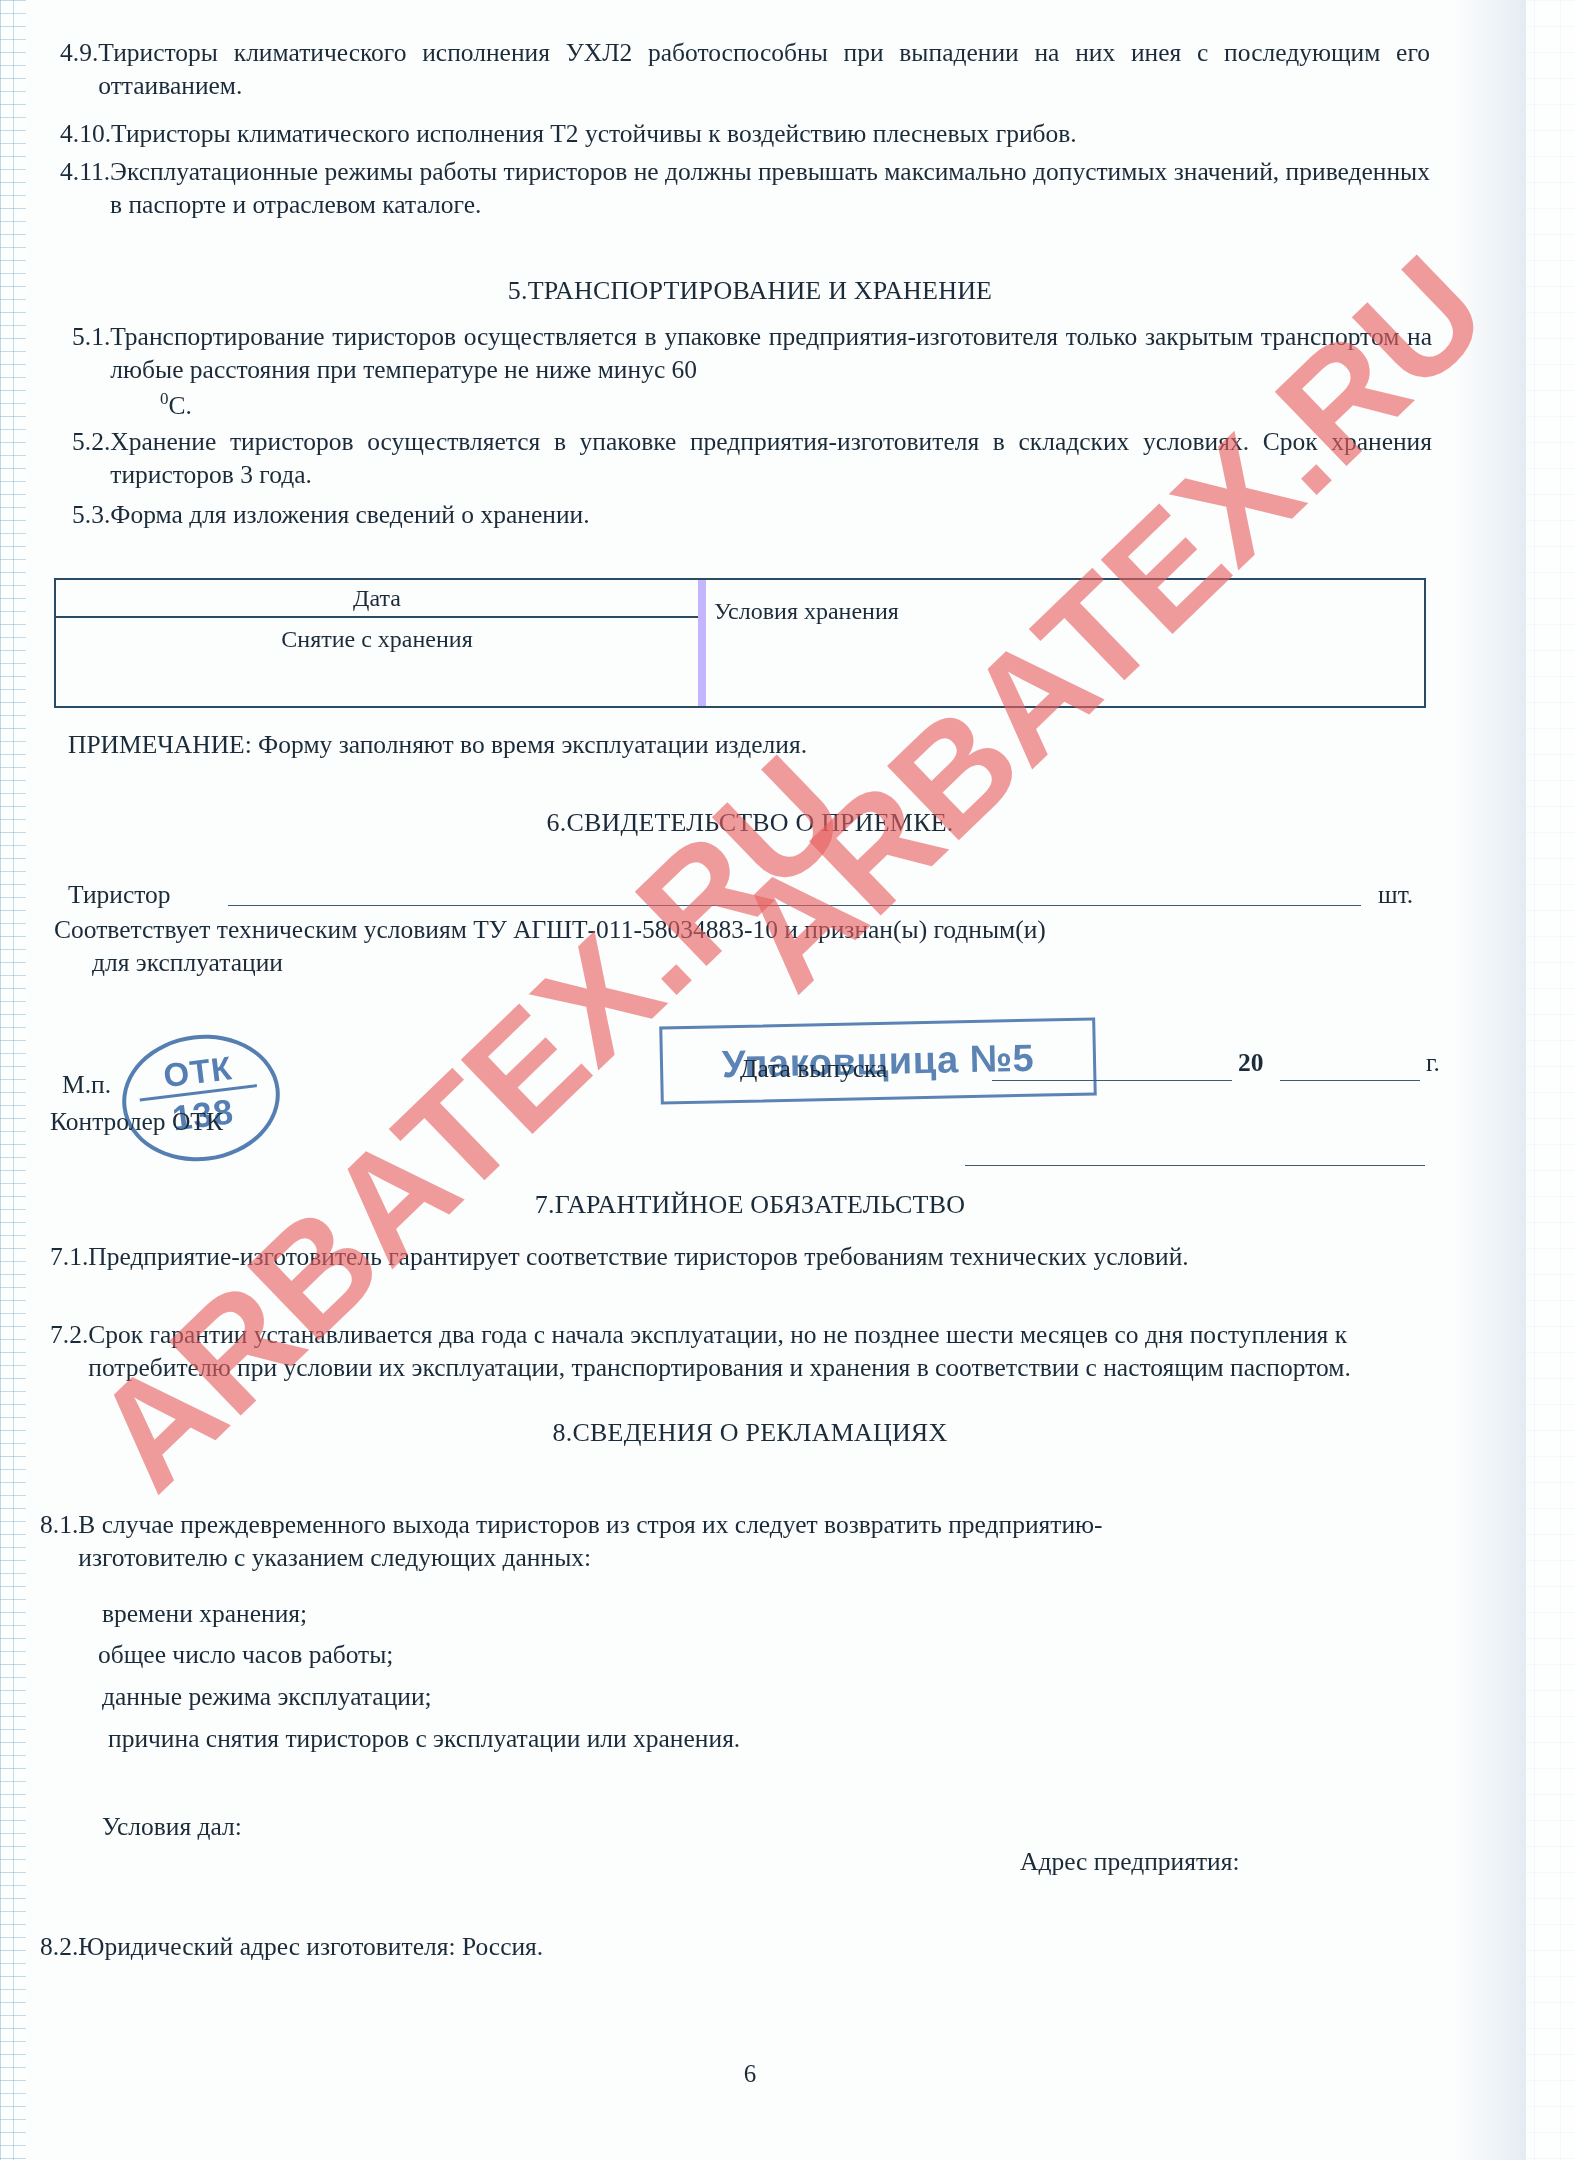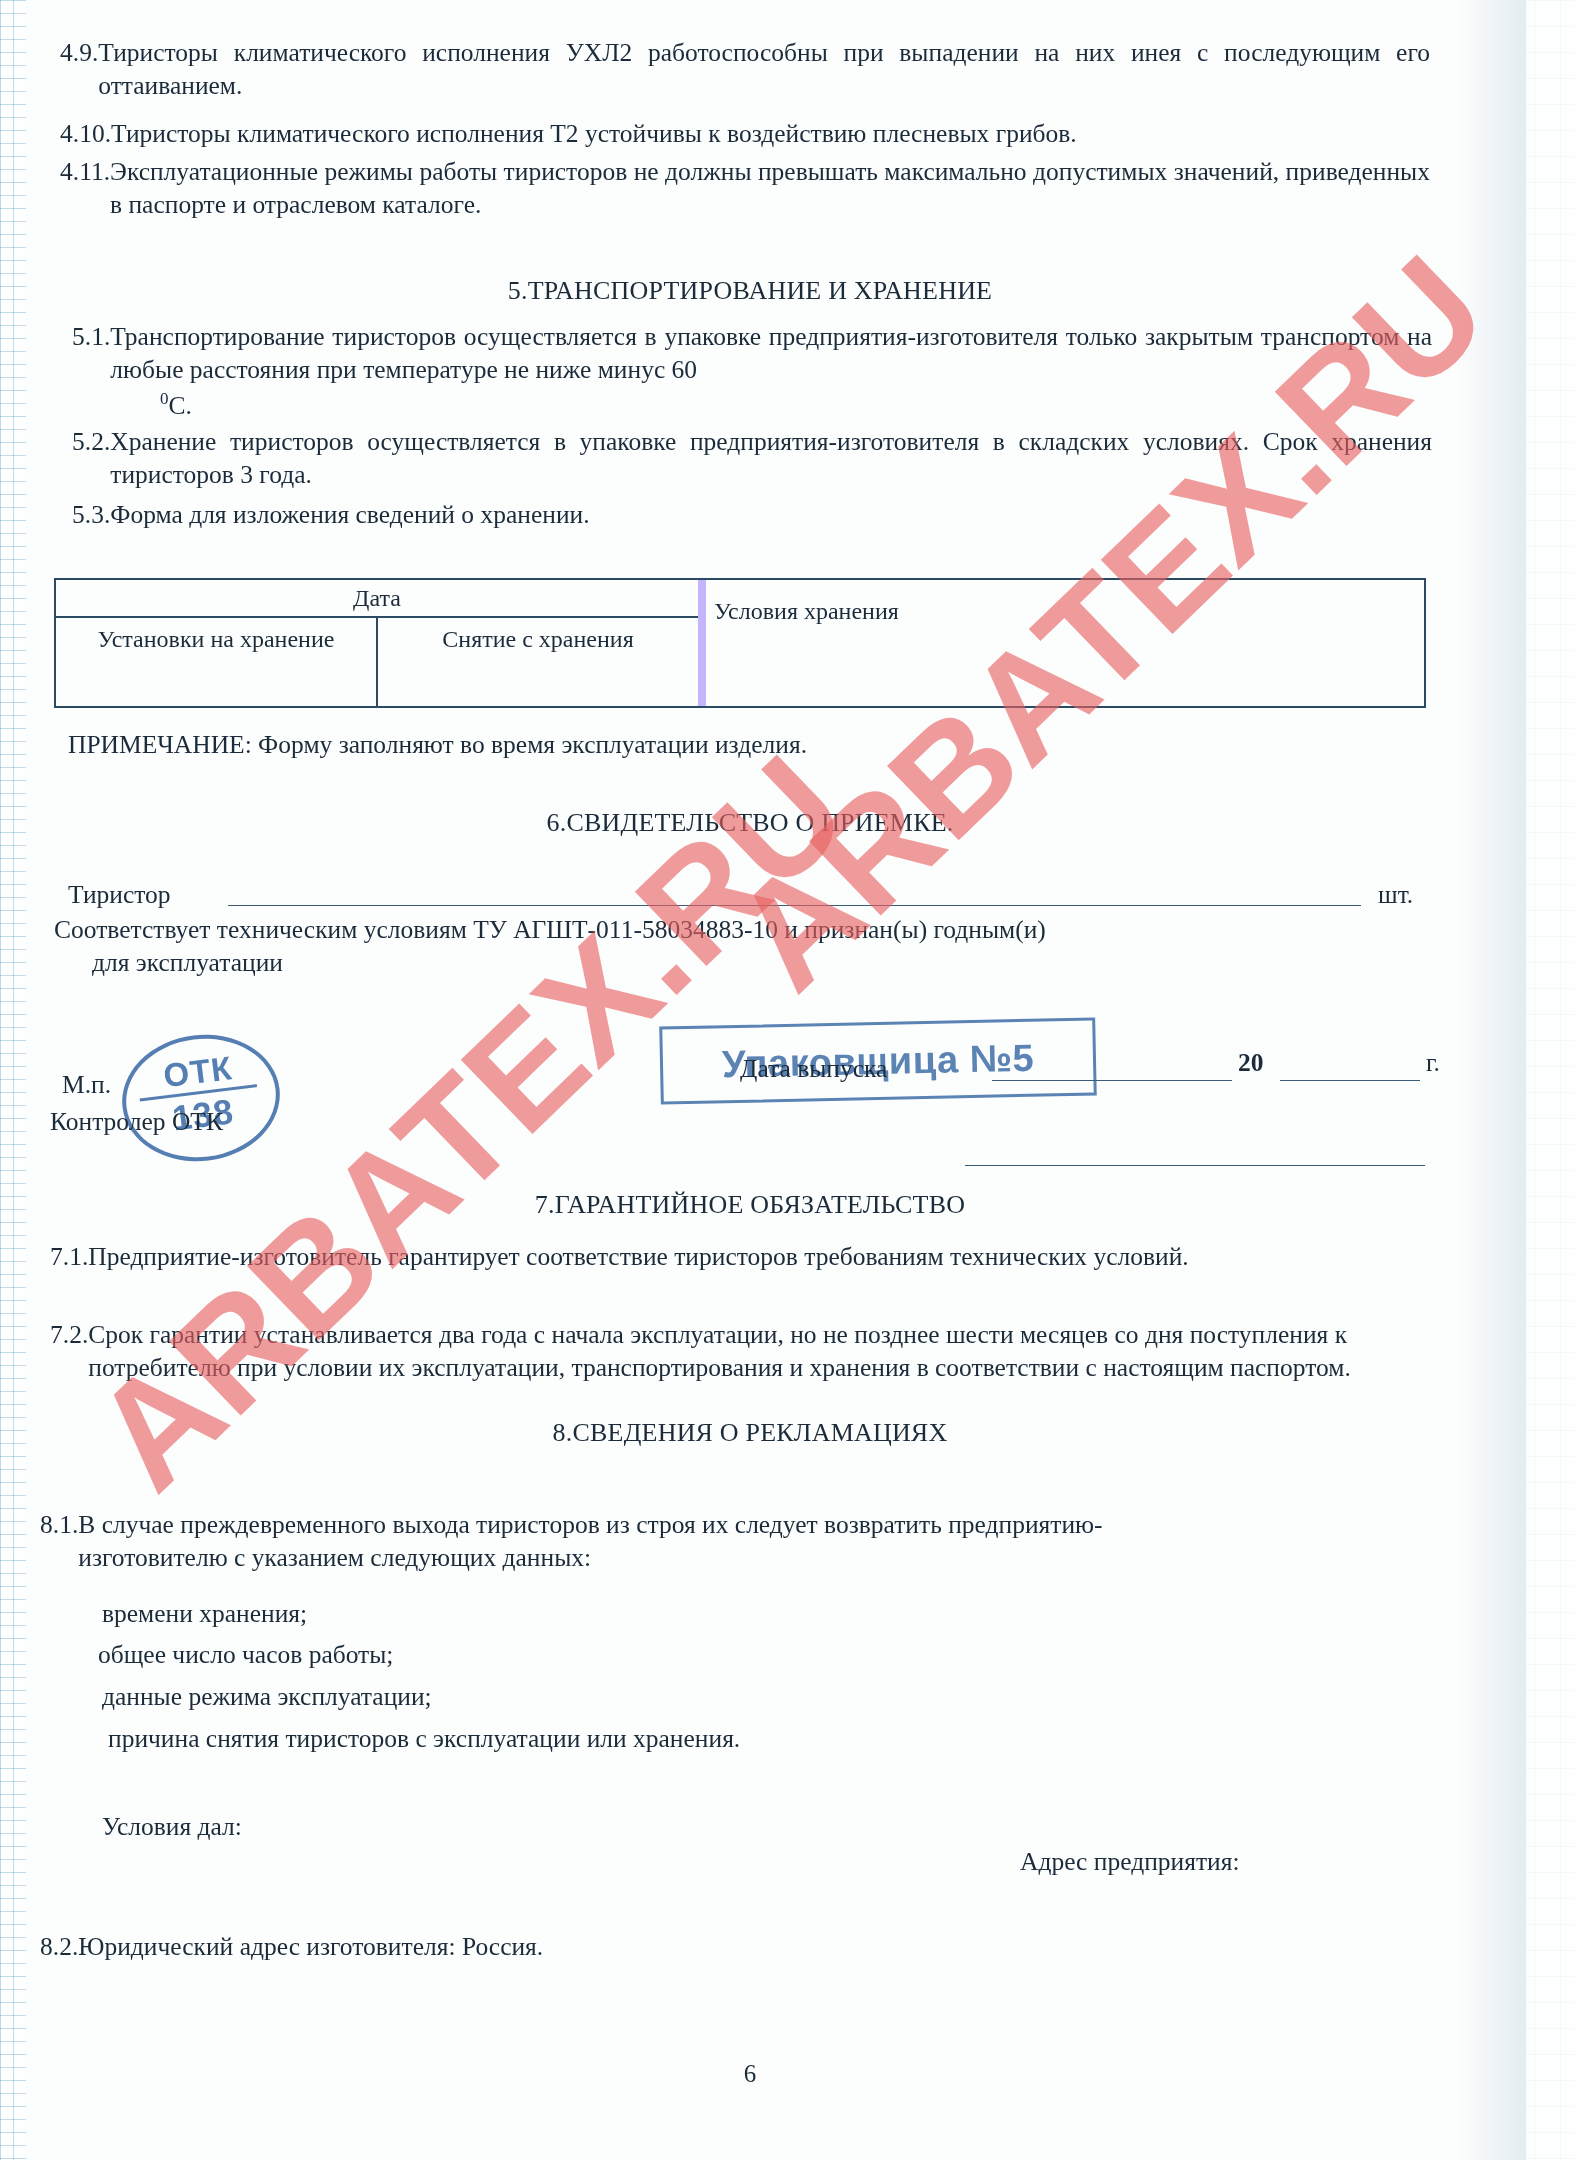--- a/index.html
+++ b/index.html
@@ -278,21 +278,20 @@
 
     <div class="clause" style="left:32px; top:498px; width:1360px;">
       <span class="num">5.3.</span>
       <span class="body">Форма для изложения сведений о хранении.</span>
     </div>
 
     <div class="table" style="left:14px; top:578px; width:1372px; height:130px;">
       <div class="col date-group" style="width:650px;">
         <div class="date-top">Дата</div>
         <div class="date-bottom">
-          <div class="date-cell">Установки на хранение</div>
           <div class="date-cell">Снятие с хранения</div>
         </div>
       </div>
       <div class="col" style="width:262px;">
         <div class="col-head" style="padding-top:16px;">Условия хранения</div>
       </div>
     </div>
 
     <div class="plain" style="left:28px; top:728px;">ПРИМЕЧАНИЕ: Форму заполняют во время эксплуатации изделия.</div>
 

